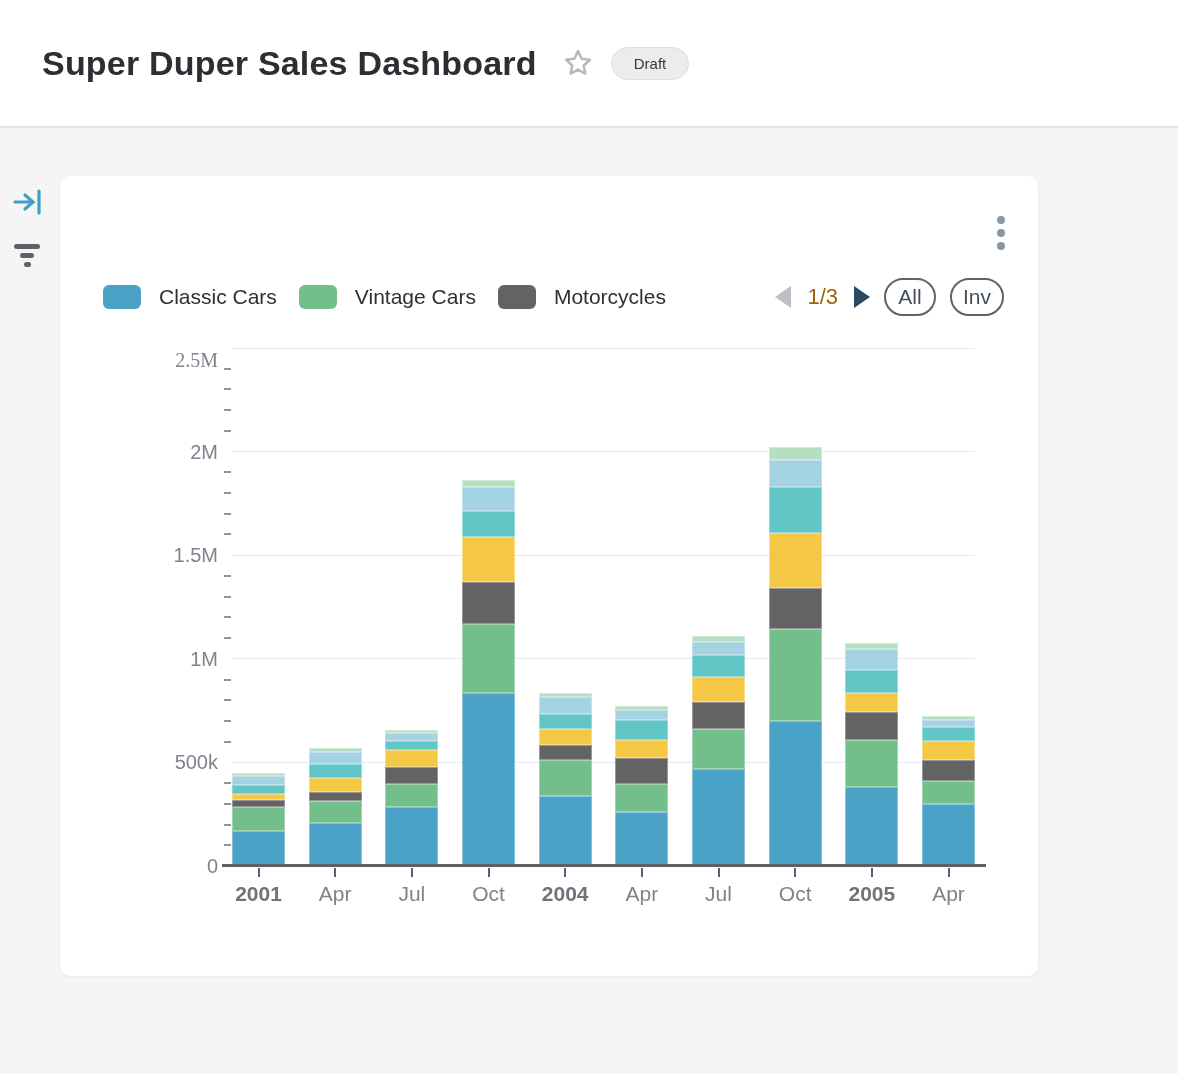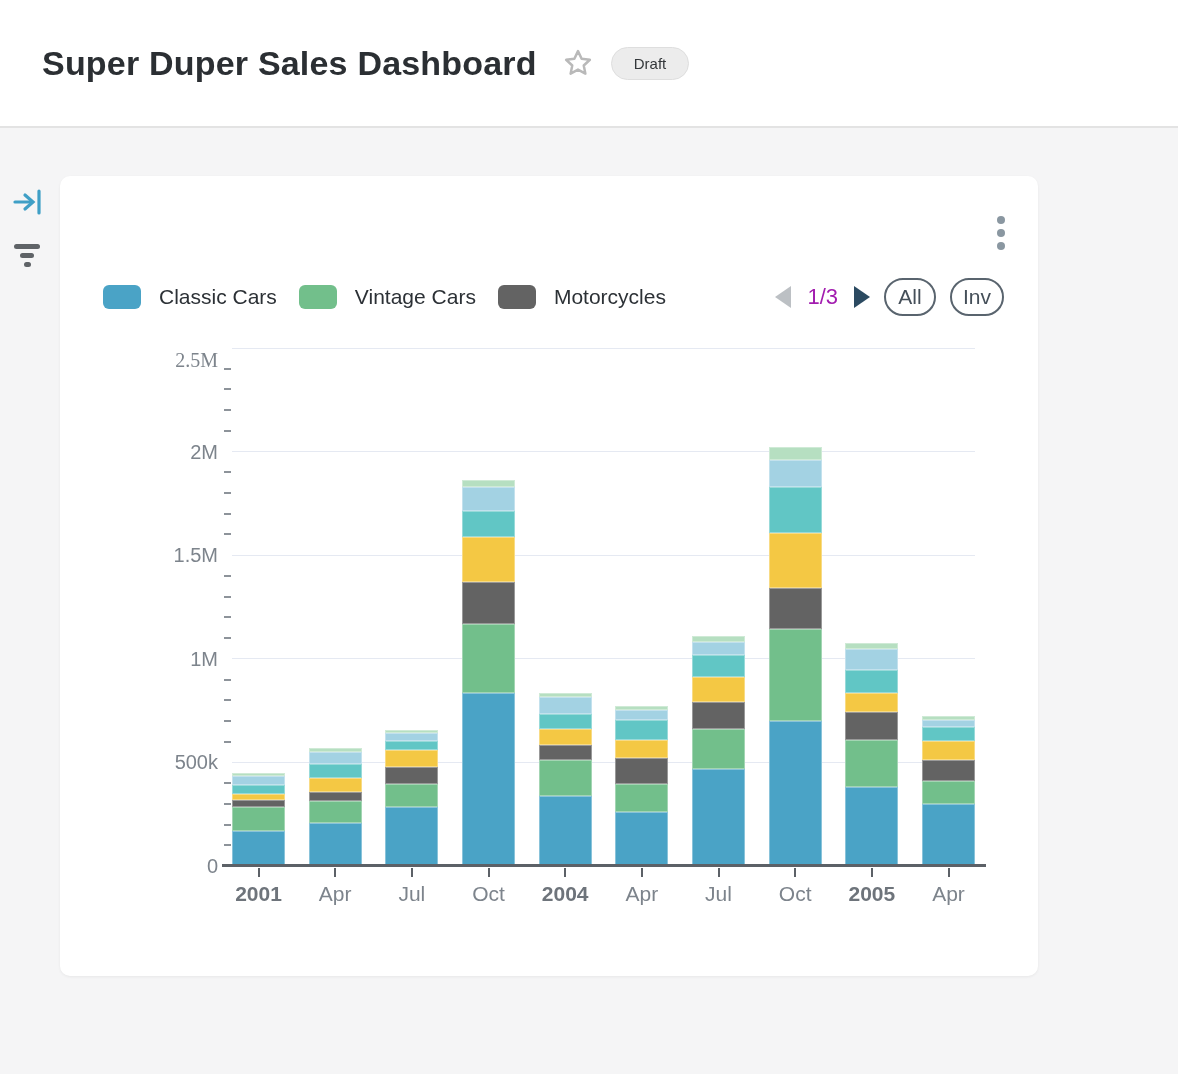--- a/index.html
+++ b/index.html
@@ -35,21 +35,21 @@
 
   
   .controls{ position:absolute; left:43px; right:34px; top:100px; height:42px; display:flex; align-items:center; }
   .legend-item{ display:flex; align-items:center; margin-right:22px; cursor:pointer; }
   .legend-swatch{ width:38px; height:24px; border-radius:6px; margin-right:18px; }
   .legend-label{ font-size:21px; color:#2c3136; }
   .pager{ margin-left:auto; display:flex; align-items:center; }
   .tri{ width:0; height:0; border-top:11px solid transparent; border-bottom:11px solid transparent; cursor:pointer; }
   .tri-left{ border-right:16px solid #bcc0c4; }
   .tri-right{ border-left:16px solid #2b4a61; }
-  .pager-text{ font-size:22px; color:#a21caf; margin:6px 16px; }
+  .pager-text{ font-size:22px; color:#a16207; margin:6px 16px; }
   .pill-btn{
     height:38px; min-width:52px; padding:0 11px; margin-left:14px;
     border:2px solid #59646e; border-radius:19px; background:#ffffff;
     font-size:21px; color:#454f59; font-family:"Liberation Sans",sans-serif;
     display:flex; align-items:center; justify-content:center; cursor:pointer;
   }
 
   
   .plot{ position:absolute; left:172px; top:172px; width:743px; height:518px; }
   .gridline{ position:absolute; left:0; width:100%; height:1px; background:#e5e9f2; }

